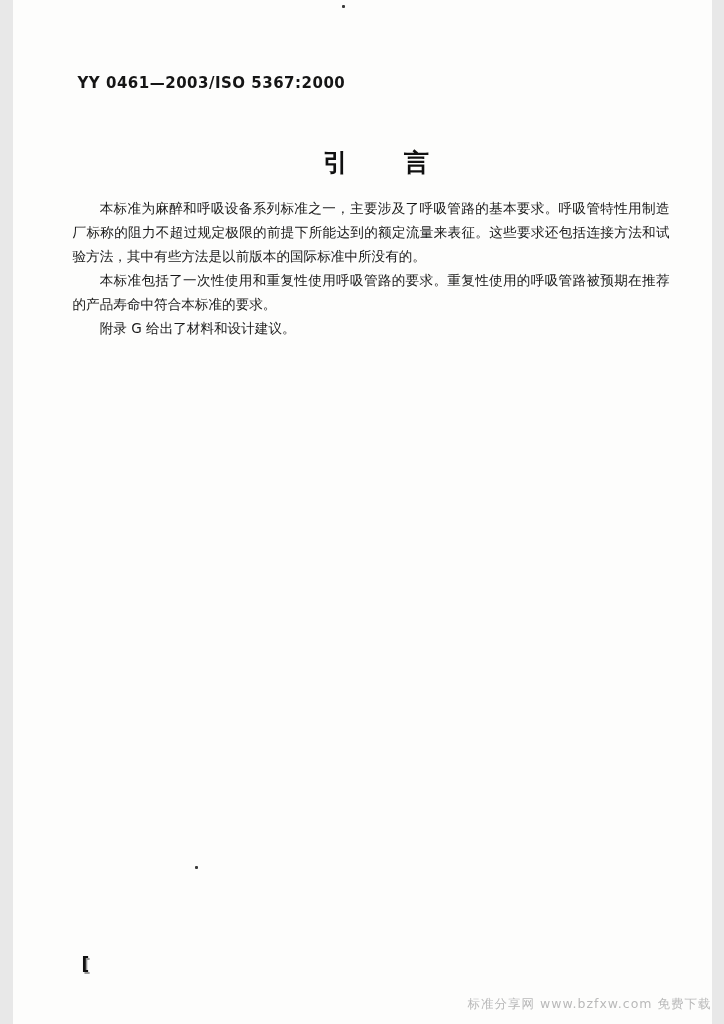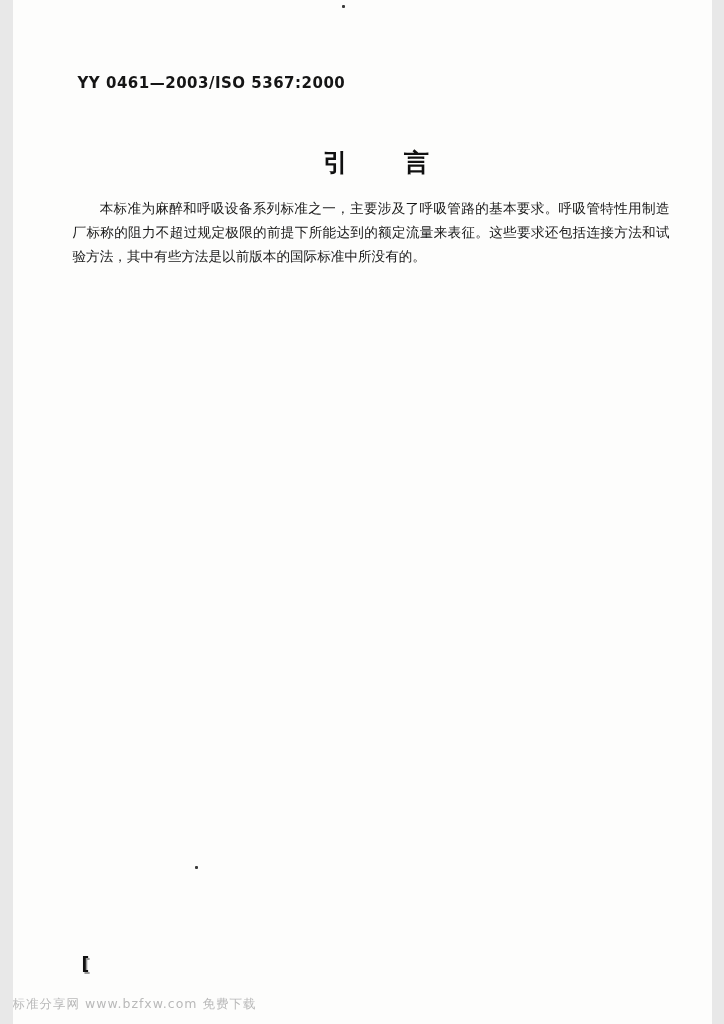--- a/index.html
+++ b/index.html
@@ -70,38 +70,40 @@
     font-weight: bold;
     color: #101010;
     text-shadow: 1.5px 1.5px 0 #9a9a9a;
     line-height: 22px;
   }
   .footer {
     position: absolute;
     left: 0;
     top: 996px;
     width: 100%;
-    text-align: left;
+    text-align: right;
     font-size: 12.5px;
     letter-spacing: 1px;
     color: #b9b9b9;
     white-space: nowrap;
   }
 </style>
 </head>
 <body>
 
 <div class="page">
 
   <div class="std-no">YY 0461—2003/ISO 5367:2000</div>
 
   <h1 class="title">引　　言</h1>
 
   <div class="body-text">
     <p>本标准为麻醉和呼吸设备系列标准之一，主要涉及了呼吸管路的基本要求。呼吸管特性用制造厂标称的阻力不超过规定极限的前提下所能达到的额定流量来表征。这些要求还包括连接方法和试验方法，其中有些方法是以前版本的国际标准中所没有的。</p>
+    <p>本标准包括了一次性使用和重复性使用呼吸管路的要求。重复性使用的呼吸管路被预期在推荐的产品寿命中符合本标准的要求。</p>
+    <p>附录 G 给出了材料和设计建议。</p>
   </div>
 
   <div class="speck speck-top"></div>
   <div class="speck speck-mid"></div>
 
   <div class="bracket-artifact">[</div>
 
   <div class="footer">标准分享网 www.bzfxw.com 免费下载</div>
 
 </div>

